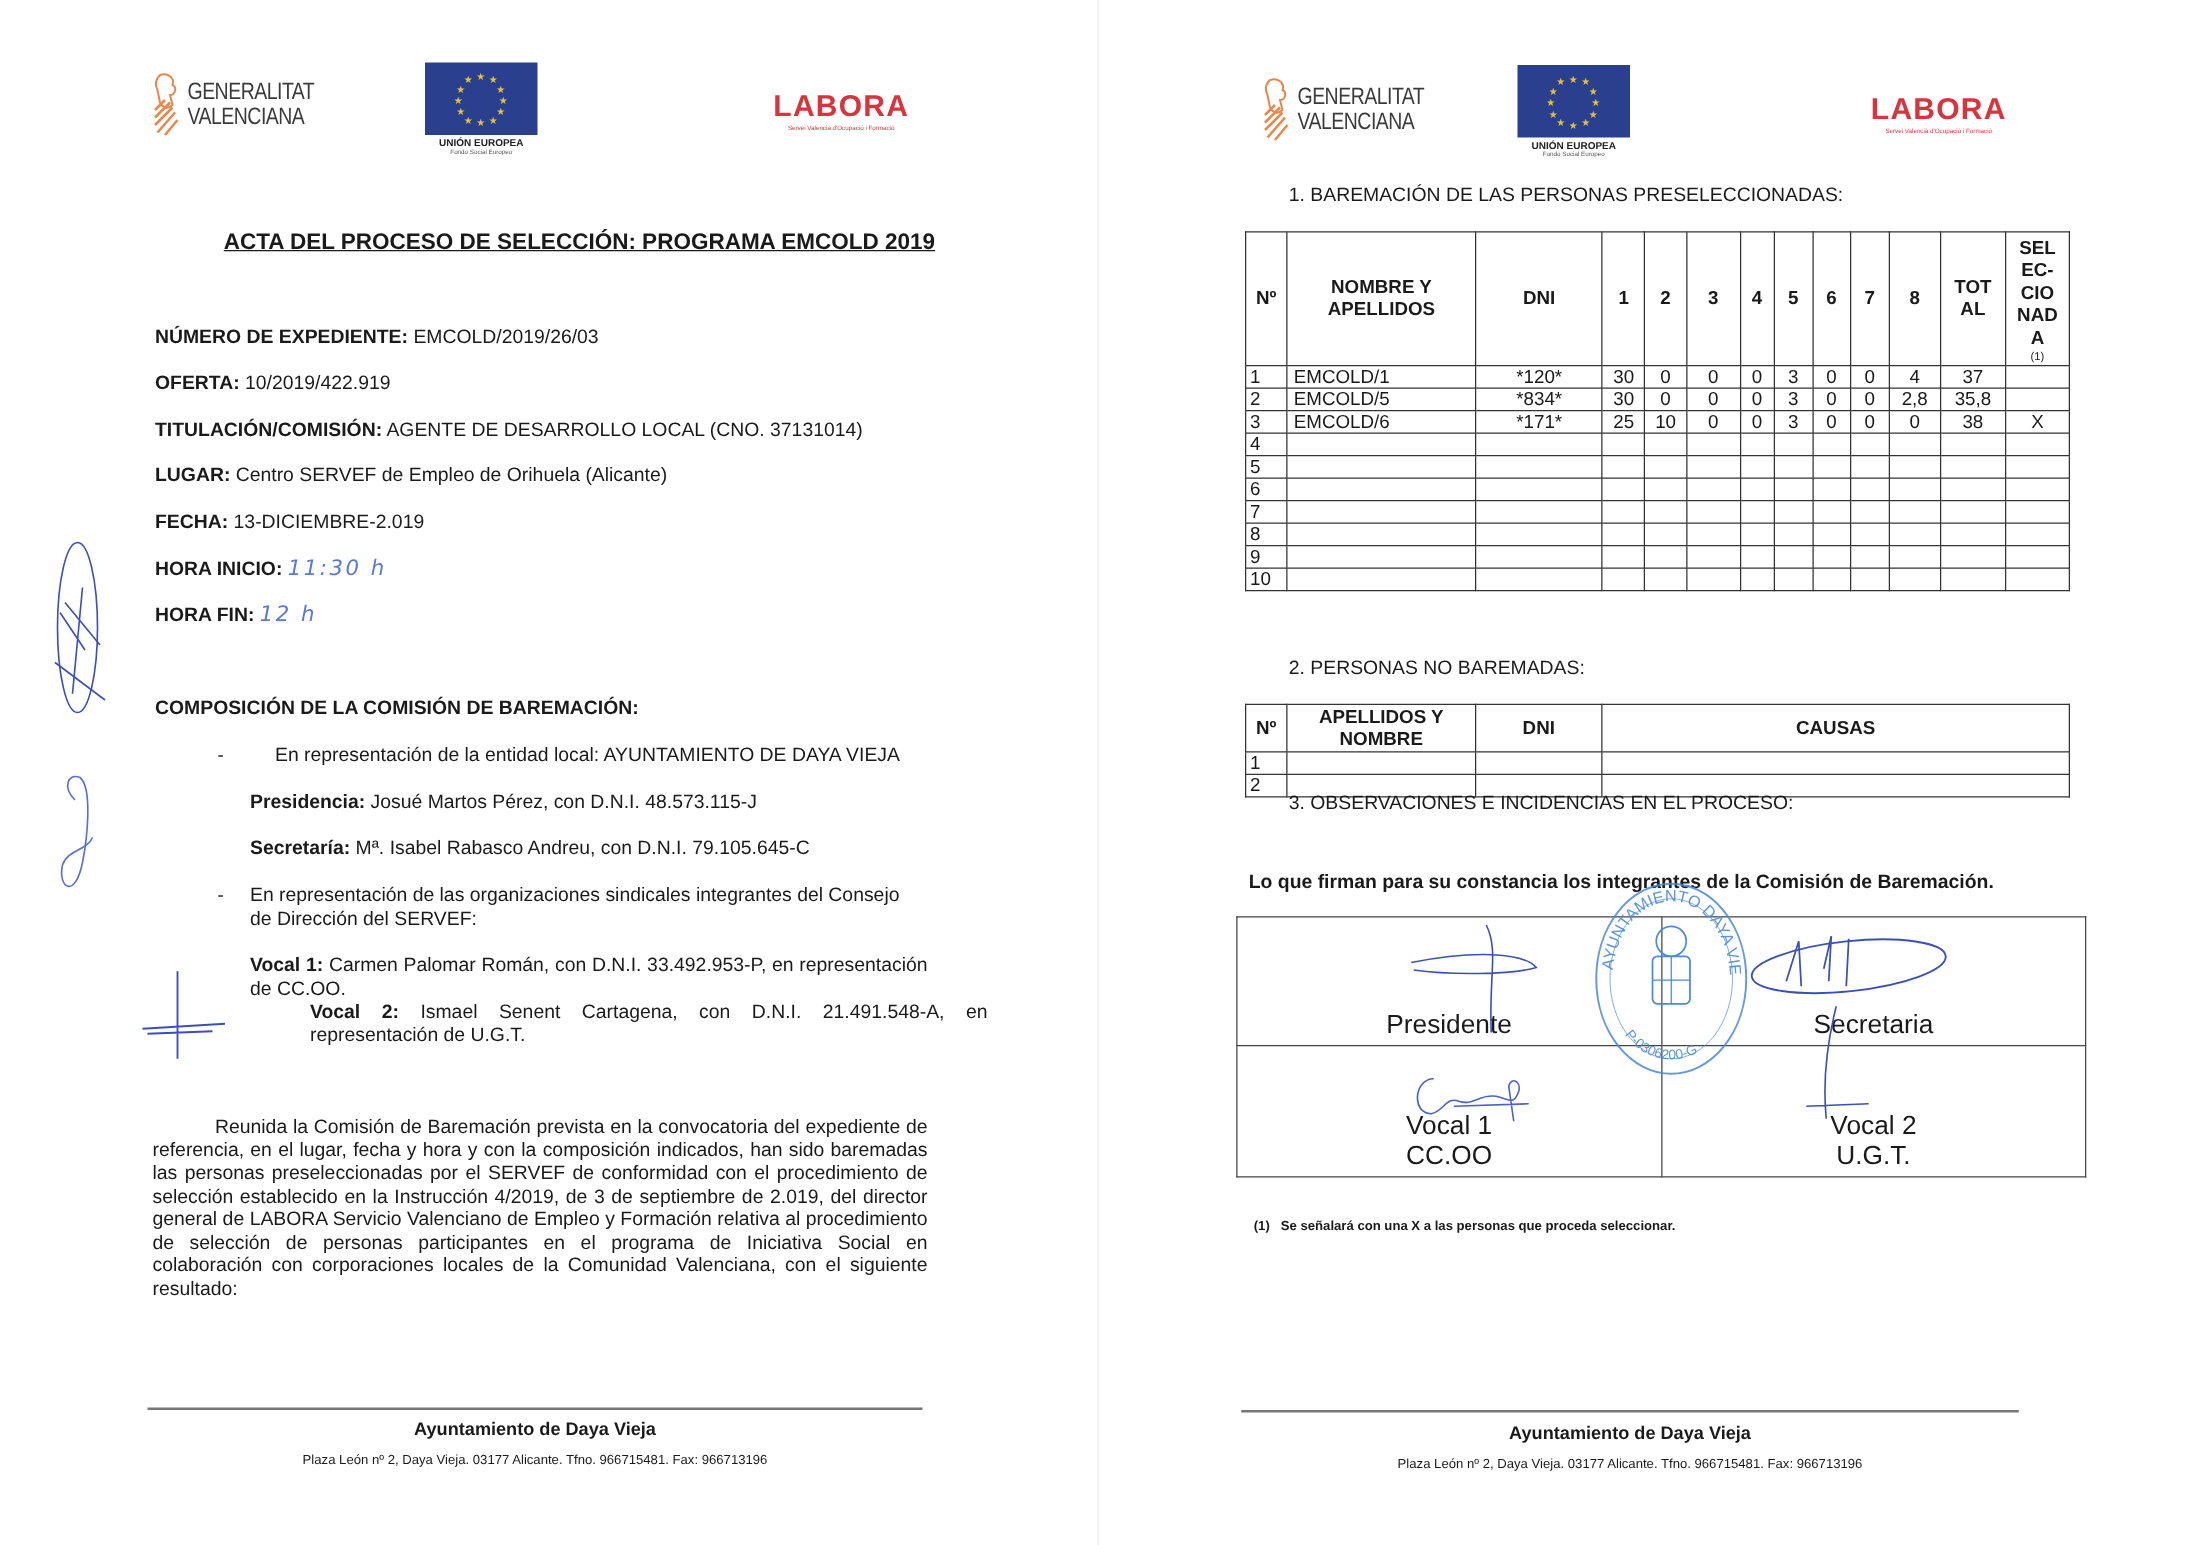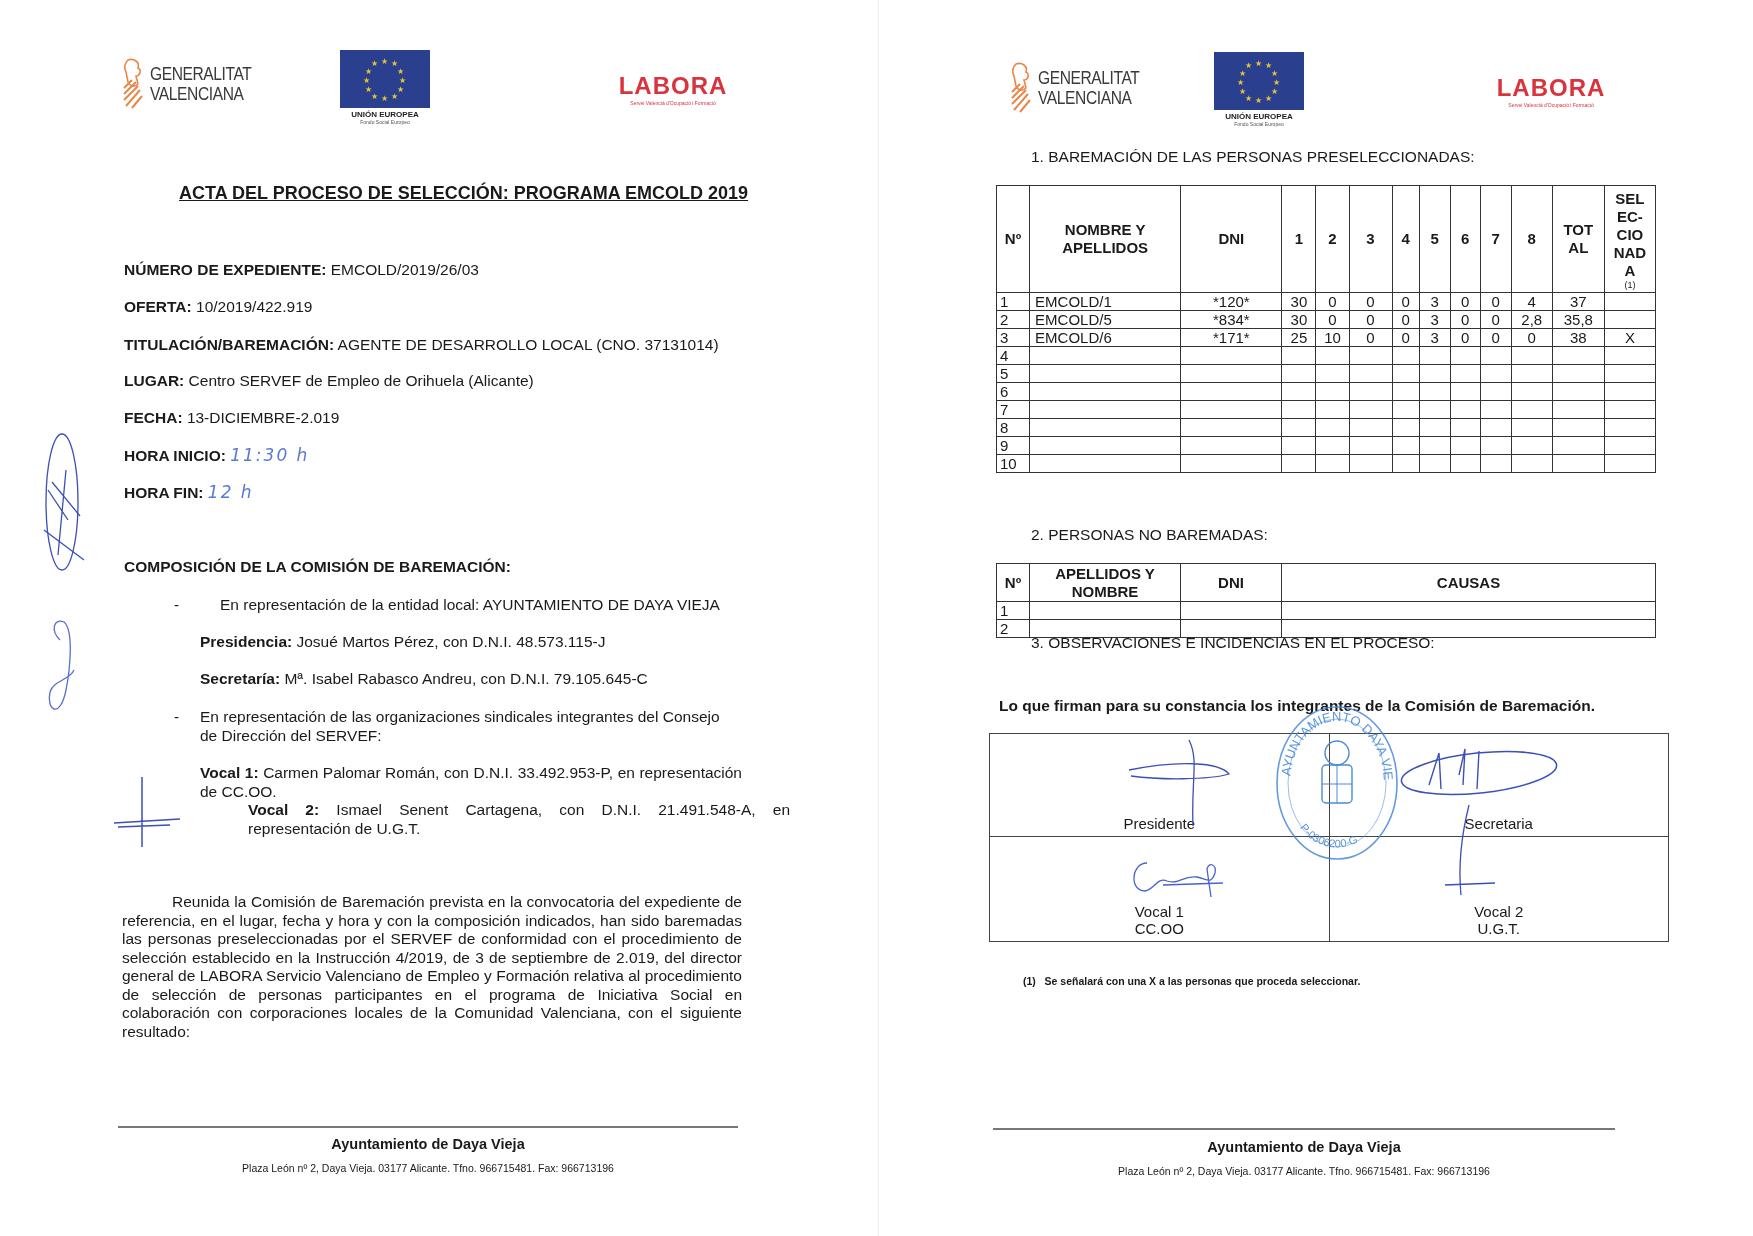--- a/index.html
+++ b/index.html
@@ -37,21 +37,21 @@
 
     
     table { border-collapse:collapse; }
     .tbl td, .tbl th { border:1px solid #333; padding:0; font-size:15px; }
     .tbl th { font-weight:bold; font-size:15px; line-height:18px; }
     .tbl td.c { text-align:center; }
     .tbl td.l { text-align:left; padding-left:5px; }
     .tbl td.n { text-align:left; padding-left:3px; }
     .heading-num { font-size:15.5px; }
 
-    .sig-table td { border:1px solid #444; vertical-align:bottom; text-align:center; font-size:15px; padding-bottom:4px; }
+    .sig-table td { border:1px solid #444; vertical-align:bottom; text-align:center; font-size:21px; padding-bottom:4px; }
 
     .note { font-size:10.5px; font-weight:bold; }
     svg { overflow:visible; }
   </style>
 </head>
 <body>
 
 <div class="page page-left">
 
   <div class="abs gv-logo" style="left:122px; top:58px;">
@@ -91,21 +91,21 @@
 
   <div class="abs title" style="left:135px; top:183px;margin-left:44px;">ACTA DEL PROCESO DE SELECCIÓN: PROGRAMA EMCOLD 2019</div>
 
   <div class="abs field" style="left:124px; top:261px;">
     <b>NÚMERO DE  EXPEDIENTE:</b> <span>EMCOLD/2019/26/03</span>
   </div>
   <div class="abs field" style="left:124px; top:298px;">
     <b>OFERTA:</b> <span>10/2019/422.919</span>
   </div>
   <div class="abs field" style="left:124px; top:336px;">
-    <b>TITULACIÓN/BAREMACIÓN:</b><span> AGENTE DE DESARROLLO LOCAL (CNO. 37131014)</span>
+    <b>TITULACIÓN/COMISIÓN:</b><span> AGENTE DE DESARROLLO LOCAL (CNO. 37131014)</span>
   </div>
   <div class="abs field" style="left:124px; top:372px;">
     <b>LUGAR:</b> <span>Centro SERVEF de Empleo de Orihuela (Alicante)</span>
   </div>
   <div class="abs field" style="left:124px; top:409px;">
     <b>FECHA:</b> <span>13-DICIEMBRE-2.019</span>
   </div>
   <div class="abs field" style="left:124px; top:445px;">
     <b>HORA INICIO:</b> <span class="hand">11:30 h</span>
   </div>
@@ -451,20 +451,20 @@
     </defs>
     <ellipse cx="65" cy="80" rx="60" ry="76" fill="none" stroke="#4a8ad8" stroke-width="1.6" opacity="0.85"></ellipse>
     <ellipse cx="65" cy="80" rx="49" ry="64" fill="none" stroke="#4a8ad8" stroke-width="0.8" opacity="0.7"></ellipse>
     <text font-family="Liberation Sans, sans-serif" font-size="13" fill="#4a8ad8" opacity="0.9"><textPath href="#stampArcTop" startOffset="4%">AYUNTAMIENTO DAYA VIEJA</textPath></text>
     <text font-family="Liberation Sans, sans-serif" font-size="11" fill="#4a8ad8" opacity="0.9"><textPath href="#stampArcBot" startOffset="12%">P-0306200-G</textPath></text>
     <circle cx="65" cy="50" r="12" fill="none" stroke="#4a8ad8" stroke-width="1.4"></circle>
     <rect x="50" y="62" width="30" height="38" rx="4" fill="none" stroke="#4a8ad8" stroke-width="1.4"></rect>
     <path d="M65 62 L65 100 M50 81 L80 81" stroke="#4a8ad8" stroke-width="1"></path>
   </svg>
 
-  <div class="abs note" style="left:144px; top:975px;">
+  <div class="abs note" style="left:124px; top:975px;">
     <span>(1)</span>&nbsp;&nbsp;&nbsp;<span>Se señalará con una X a las personas que proceda seleccionar.</span>
   </div>
 
   <div class="footer-line" style="left:114px; top:1128px; width:622px;"></div>
   <div class="abs footer-name" style="left:114px; top:1139px; width:622px;">Ayuntamiento de Daya Vieja</div>
   <div class="abs footer-addr" style="left:114px; top:1165px; width:622px;">Plaza León nº 2, Daya Vieja. 03177 Alicante. Tfno. 966715481. Fax: 966713196</div>
 </div>
 
 </body></html>

